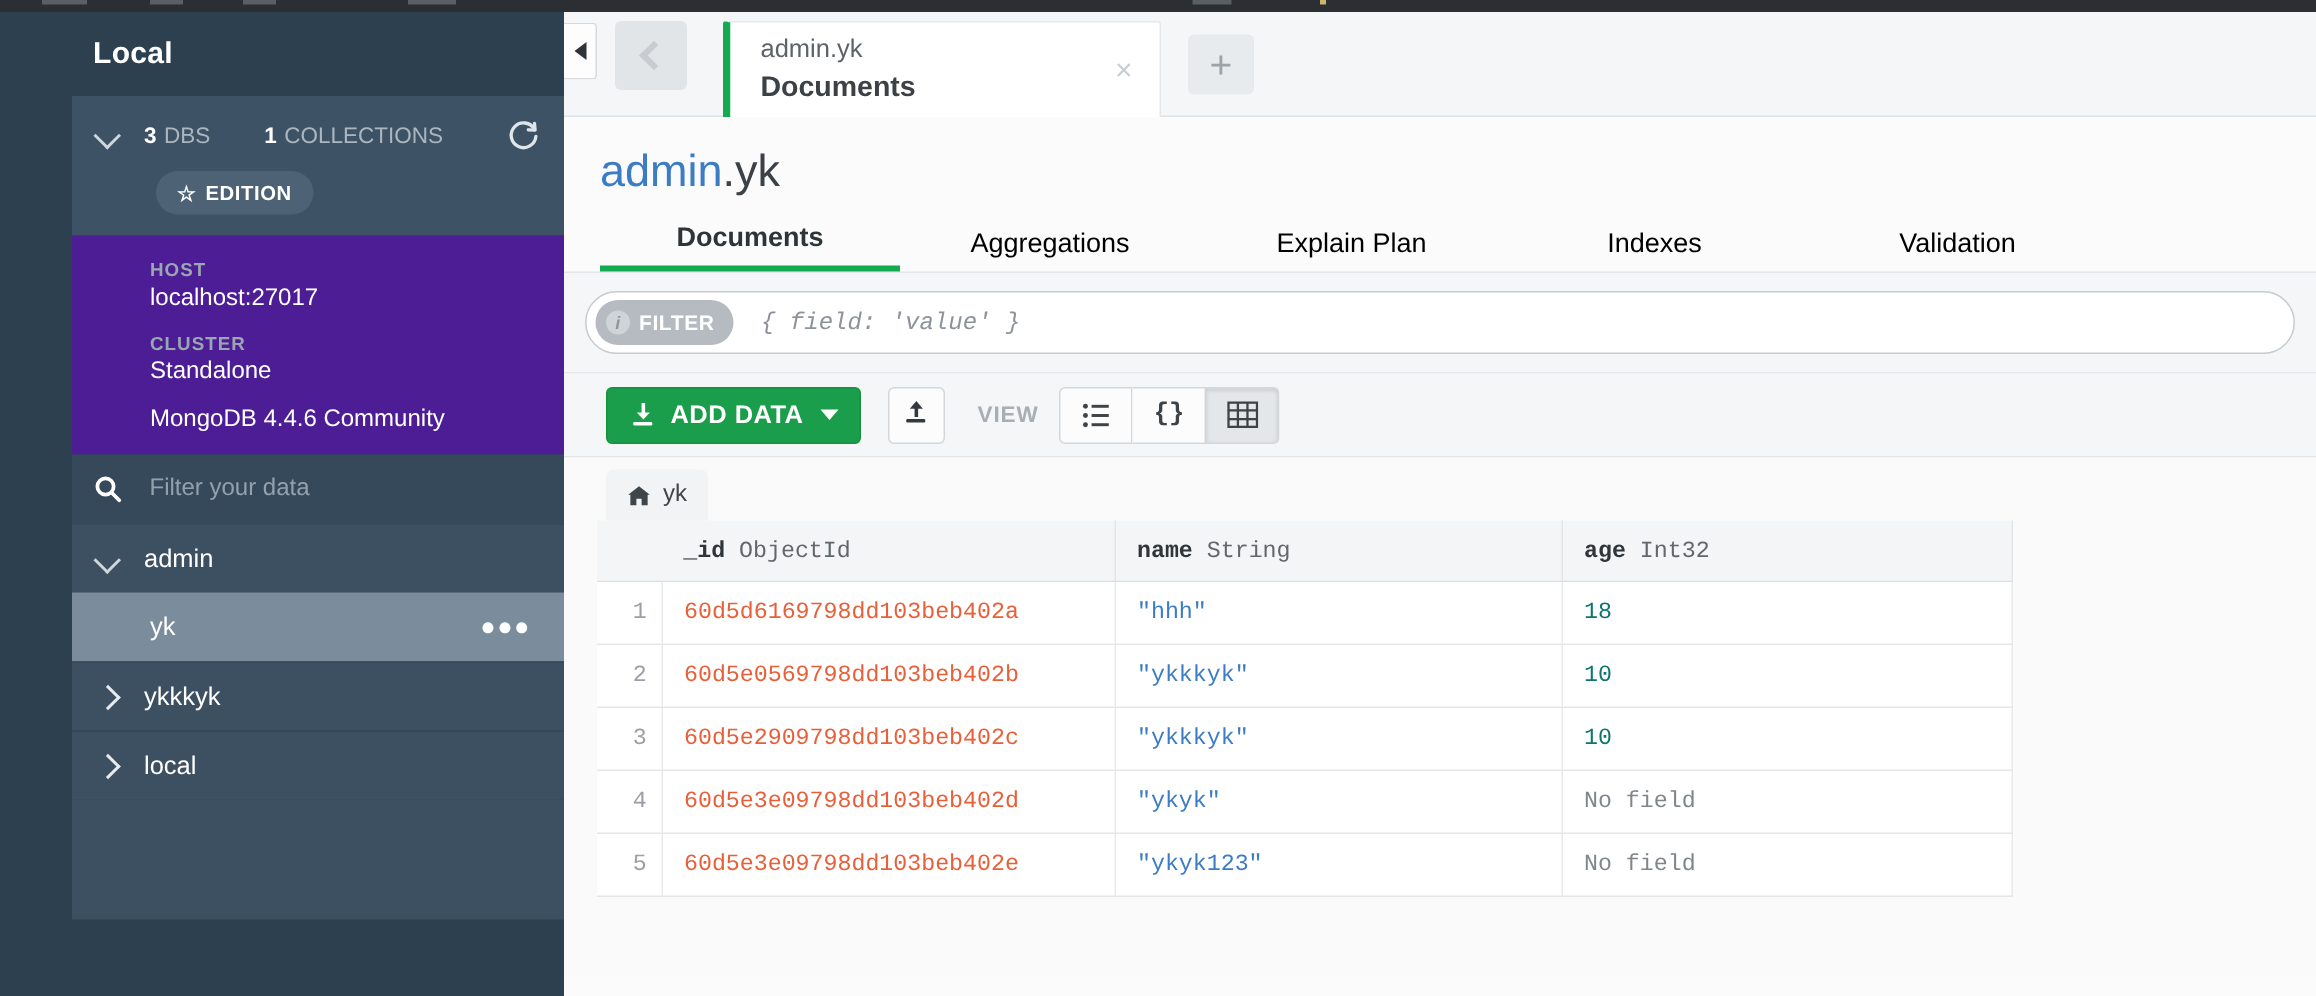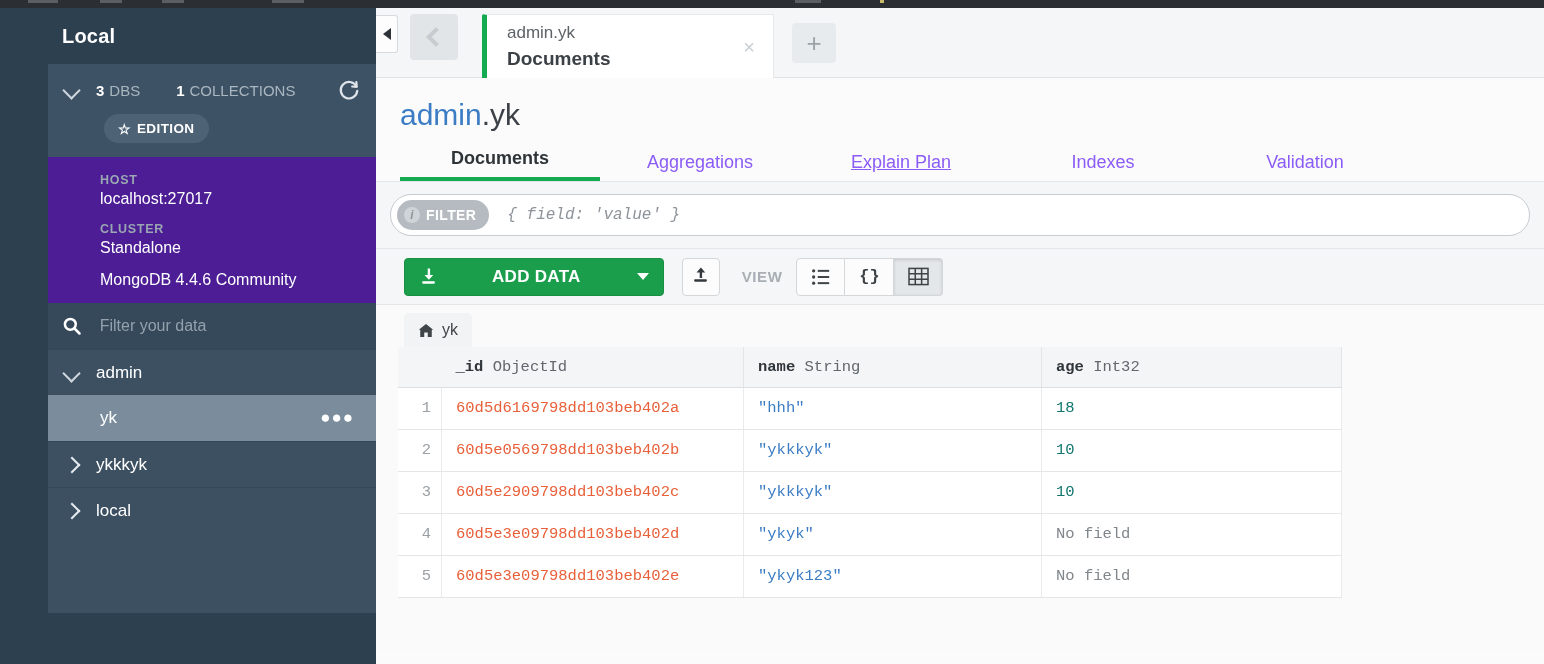--- a/index.html
+++ b/index.html
@@ -194,21 +194,21 @@
   #ns-coll { color: #3b4146; }
 
   
   #nav-tabs {
     margin-top: 14px;
     display: flex; align-items: flex-end;
     height: 36px; padding-left: 24px;
     border-bottom: 1px solid #e3e6e8;
   }
   .nav-tab {
-    font-size: 18px; color: #8b5cf6;
+    font-size: 18px; color: #000000;
     padding: 0 0 8px 0; margin-right: 0;
     cursor: pointer; white-space: nowrap;
     text-align: center;
   }
   .nav-tab.active { color: #2e3438; font-weight: bold; border-bottom: 4px solid #13aa52; }
 
   
   #filter-bar-wrap {
     background: #f4f6f7;
     padding: 12px 14px 12px 14px;
@@ -245,21 +245,20 @@
     height: 56px; background: #f4f6f7;
     display: flex; align-items: center; padding-left: 28px;
     border-bottom: 1px solid #e3e6e8;
   }
   #add-data-btn {
     display: flex; align-items: center;
     height: 38px; padding: 0 14px;
     background: #1a9e4b; border: 1px solid #18903f; border-radius: 4px;
     color: #fff; font-size: 17px; font-weight: bold; letter-spacing: .3px;
     cursor: pointer;
-    gap: 45px;
   }
   .dl-icon { margin-right: 9px; display: flex; }
   .dd-caret {
     margin-left: 11px;
     width: 0; height: 0;
     border-left: 6px solid transparent; border-right: 6px solid transparent;
     border-top: 7px solid #fff;
   }
   #export-btn {
     margin-left: 18px;
@@ -426,21 +425,21 @@
     <div id="new-tab-btn">+</div>
   </div>
 
   <div id="ns-heading">
     <span id="ns-db">admin</span><span id="ns-coll">.yk</span>
   </div>
 
   <div id="nav-tabs">
     <div class="nav-tab active" style="width:200px;">Documents</div>
     <div class="nav-tab" style="width:200px;">Aggregations</div>
-    <div class="nav-tab" style="width:202px;text-decoration:underline;">Explain Plan</div>
+    <div class="nav-tab" style="width:202px;">Explain Plan</div>
     <div class="nav-tab" style="width:202px;">Indexes</div>
     <div class="nav-tab" style="width:202px;">Validation</div>
   </div>
 
   <div id="filter-bar-wrap">
     <div id="filter-bar">
       <span id="filter-badge">
         <span class="info-circle">i</span>
         <span>FILTER</span>
       </span>

